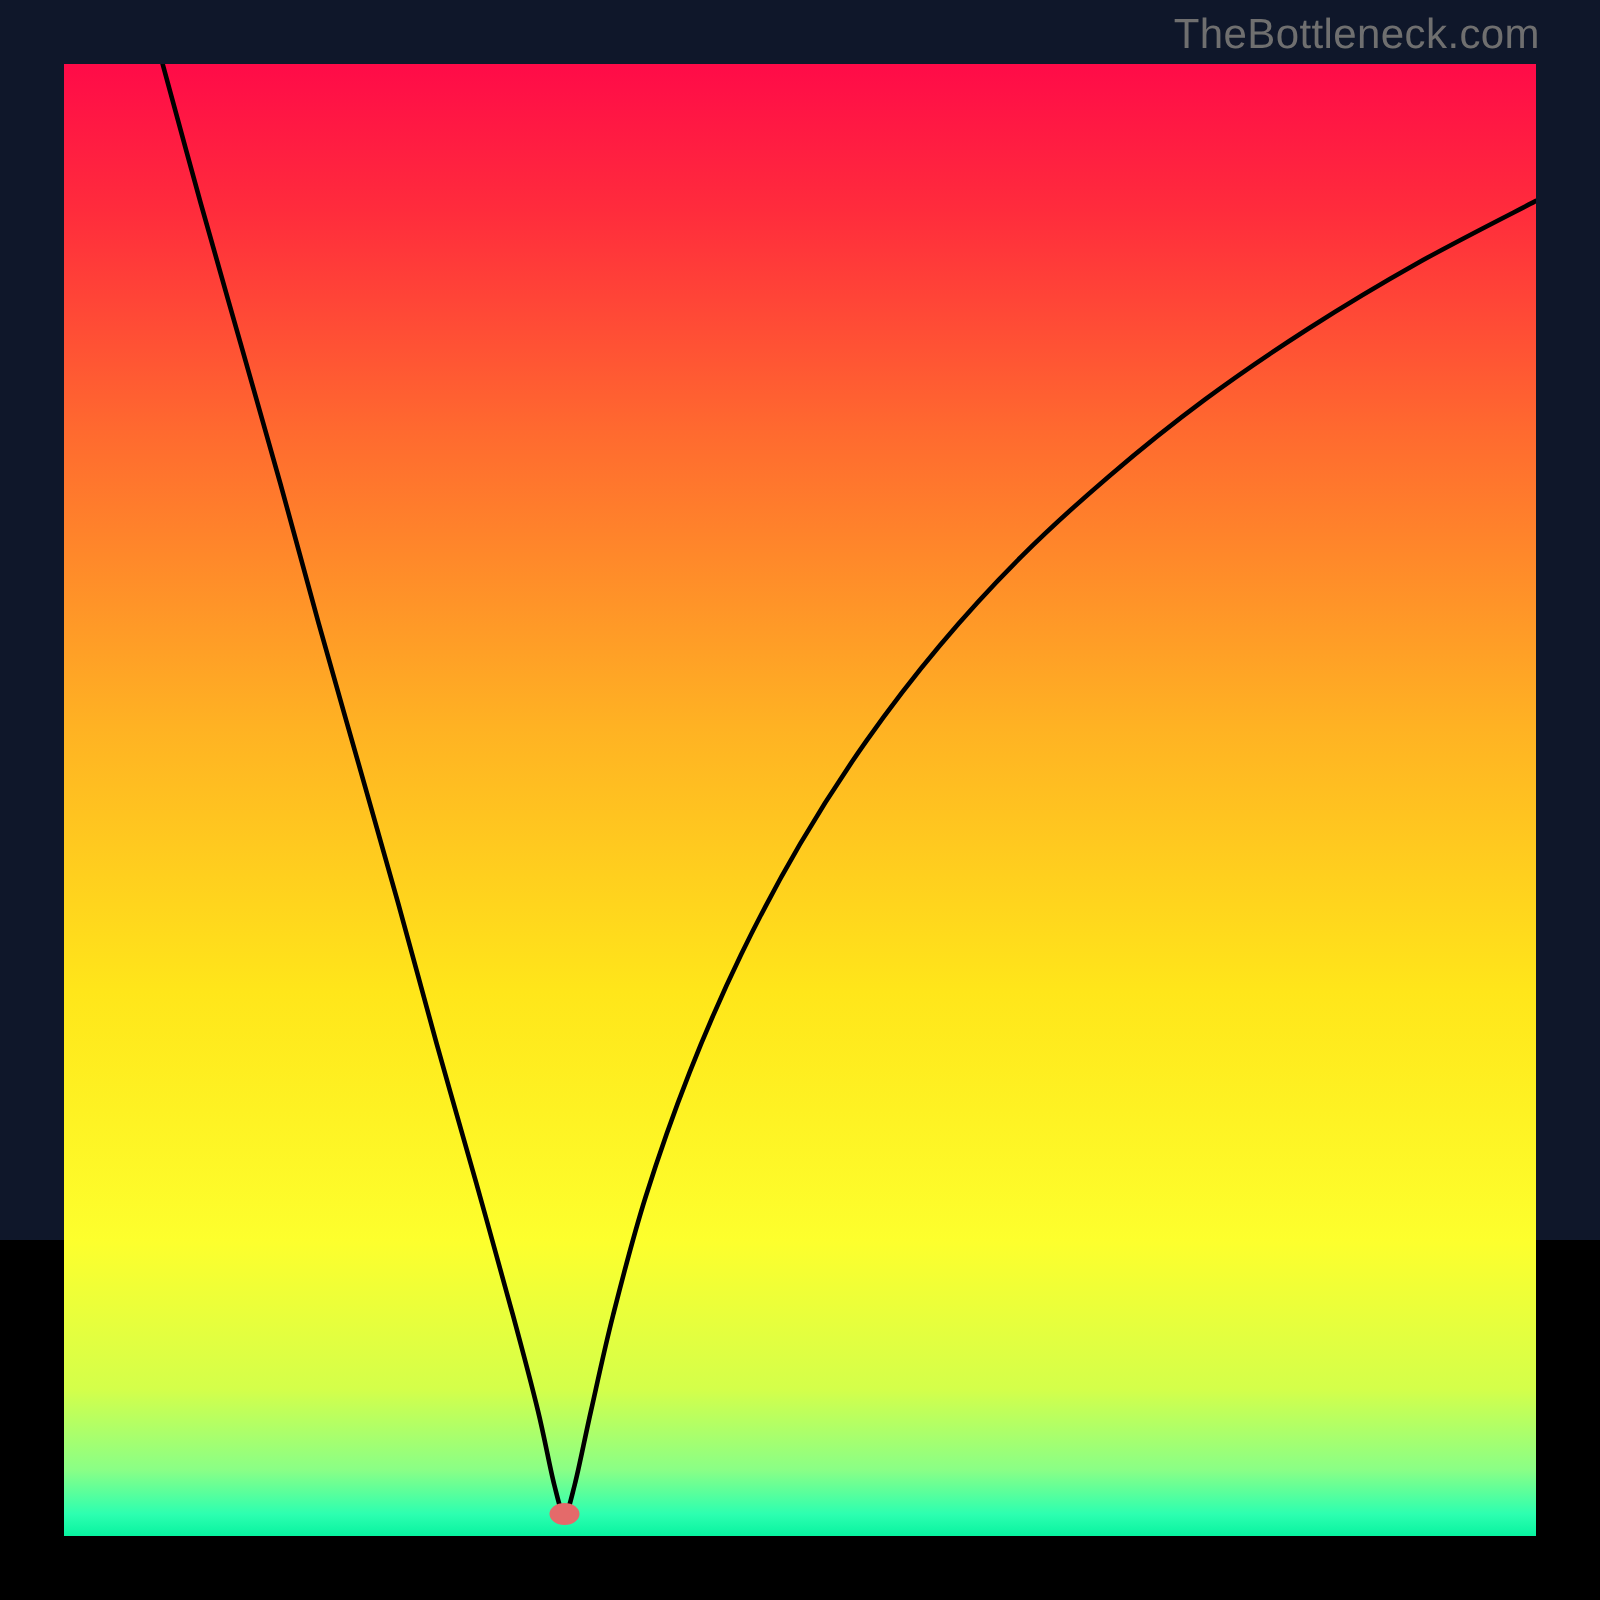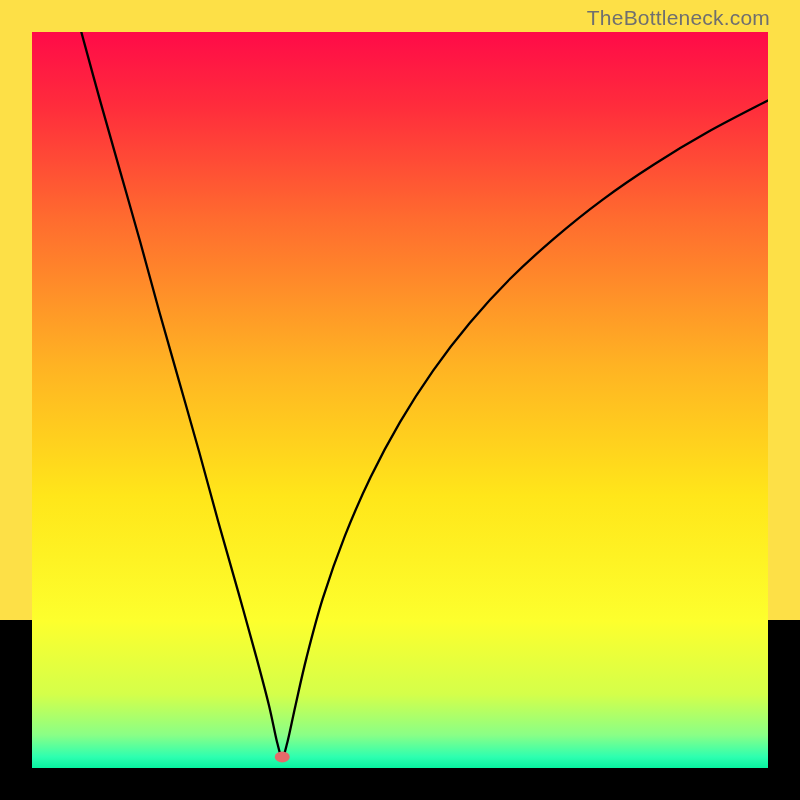--- a/index.html
+++ b/index.html
@@ -10,21 +10,21 @@
     background: #000;
     overflow: hidden;
     font-family: Arial, Helvetica, sans-serif;
   }
   .frame {
     position: absolute;
     left: 0;
     top: 0;
     width: 800px;
     height: 620px;
-    background: #fde047;
+    background: #0f172a;
   }
   .plot-area {
     position: absolute;
     left: 32px;
     top: 32px;
     width: 736px;
     height: 736px;
     overflow: hidden;
   }
   .watermark {

